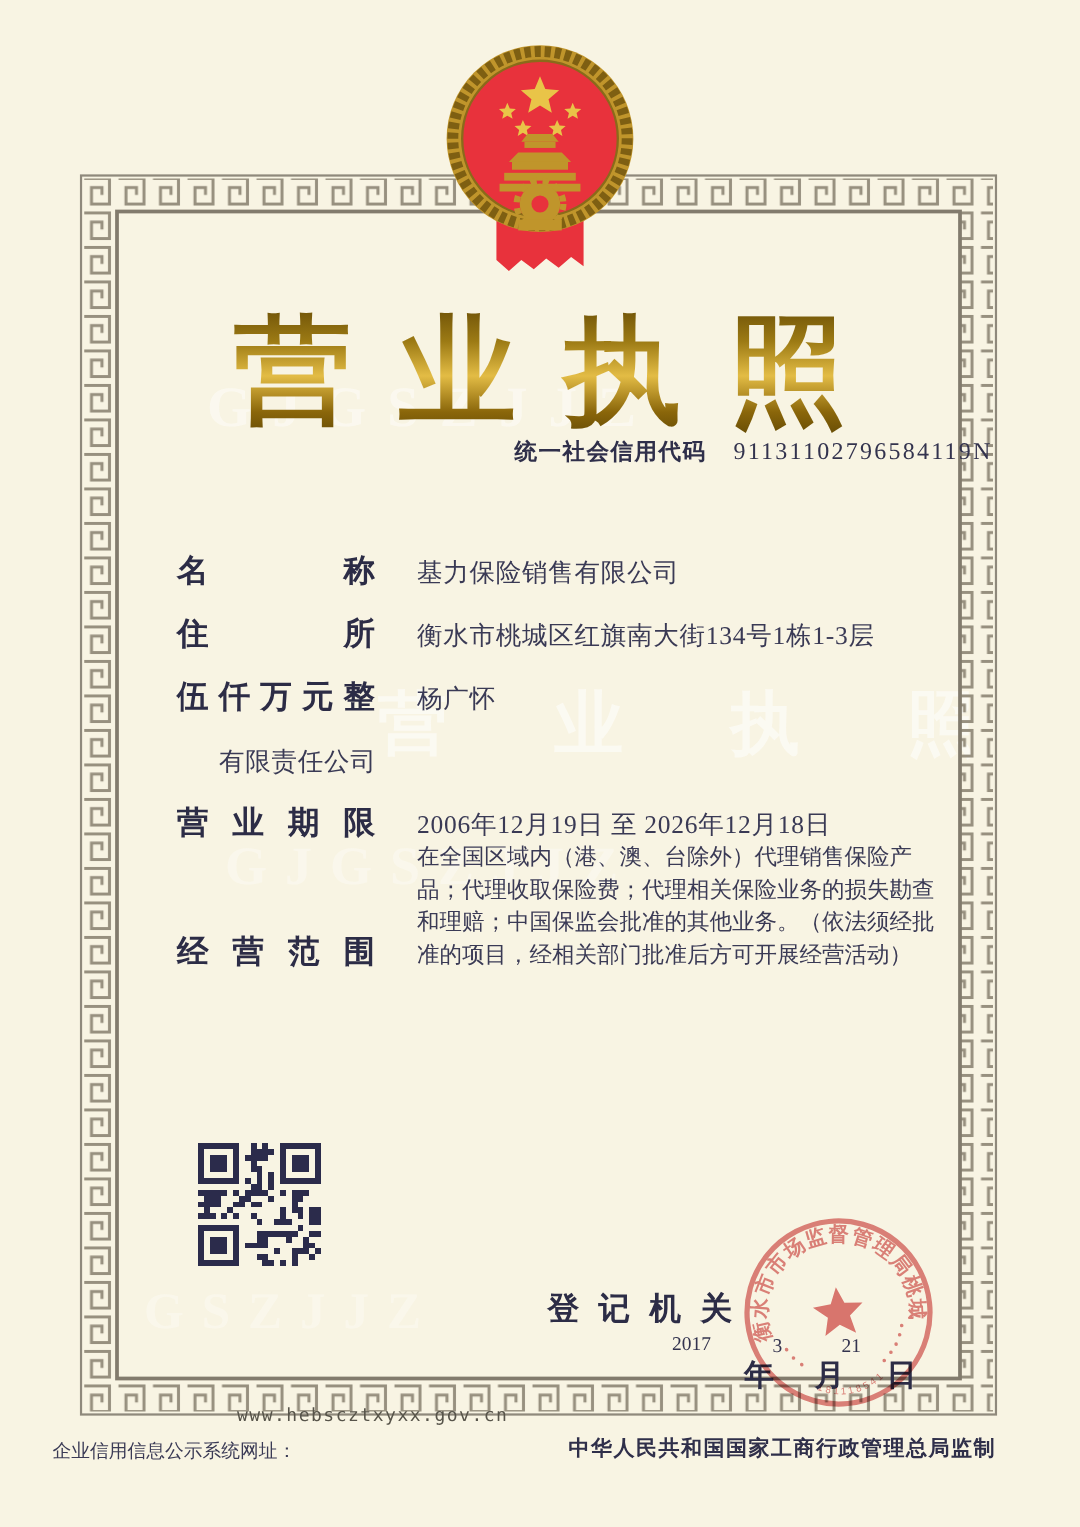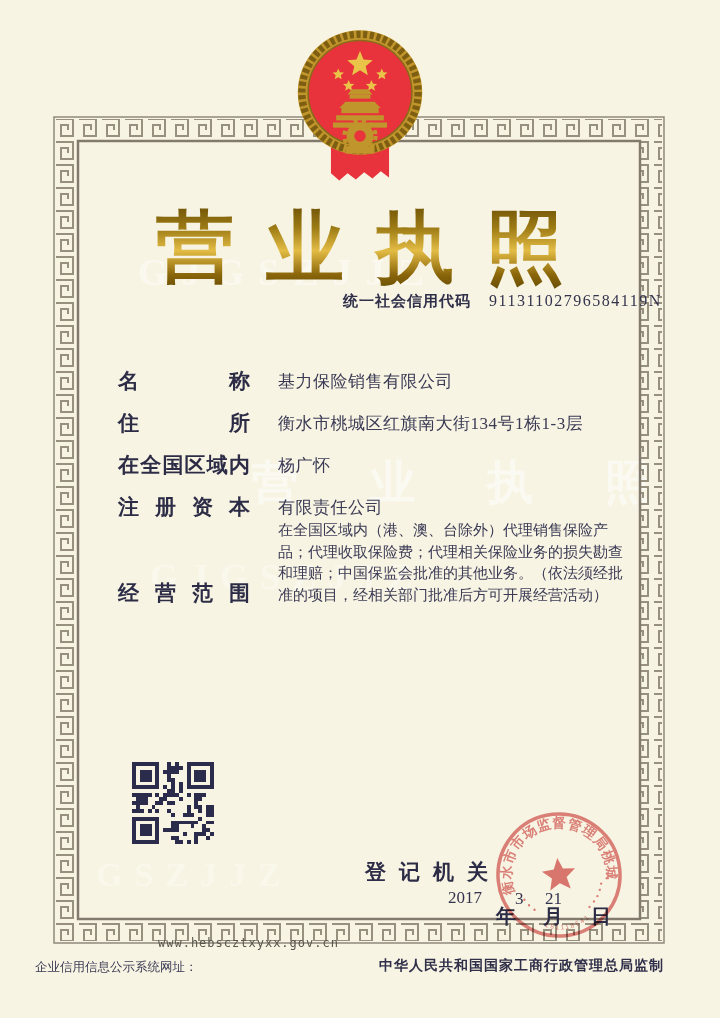--- a/index.html
+++ b/index.html
@@ -38,21 +38,21 @@
     text-align:justify;text-align-last:justify;line-height:26px;
   }
   .fvalue{
     margin-left:28px;width:398px;font-size:17px;line-height:24px;
     font-family:"Liberation Serif",serif;color:#3a3a55;letter-spacing:.5px;
   }
   .row.scope .fvalue{font-size:15px;line-height:21.5px;letter-spacing:0;}
   
   .reg{position:absolute;left:365px;top:858px;width:280px;height:80px;text-decoration:underline;}
   .reg .rlabel{position:absolute;left:0;top:0;font-size:21px;font-weight:bold;letter-spacing:13px;color:#2c2c46;white-space:nowrap;}
-  .reg .num{position:absolute;font-family:"Liberation Serif",serif;font-size:17px;color:#33334e;}
+  .reg .num{position:absolute;font-family:"Liberation Serif",serif;font-size:13px;color:#33334e;}
   .reg .dchar{position:absolute;font-size:20px;font-weight:bold;color:#2c2c46;}
   
   .seal{position:absolute;left:492px;top:808px;opacity:.85;mix-blend-mode:multiply;transform:rotate(-6deg);}
   
   .qr{position:absolute;left:132px;top:762px;}
   
   .url{position:absolute;left:158px;top:936px;font-family:"DejaVu Sans Mono",monospace;
     font-size:12px;letter-spacing:1px;color:#57544a;}
   .foot-left{position:absolute;left:35px;top:959px;font-size:12.5px;
     font-family:"Liberation Serif",serif;color:#3a3a55;}
@@ -121,26 +121,29 @@
   <div class="fields">
     <div class="row">
       <div class="flabel">名称</div>
       <div class="fvalue">基力保险销售有限公司</div>
     </div>
     <div class="row">
       <div class="flabel">住所</div>
       <div class="fvalue">衡水市桃城区红旗南大街134号1栋1-3层</div>
     </div>
     <div class="row">
-      <div class="flabel">在全国区域内</div>
+      <div class="flabel">伍仟万元整</div>
       <div class="fvalue">杨广怀</div>
     </div>
     <div class="row">
-      <div class="flabel">注册资本</div>
       <div class="fvalue">有限责任公司</div>
+    </div>
+    <div class="row">
+      <div class="flabel">营业期限</div>
+      <div class="fvalue">2006年12月19日 至 2026年12月18日</div>
     </div>
     <div class="row scope">
       <div class="flabel">经营范围</div>
       <div class="fvalue">在全国区域内（港、澳、台除外）代理销售保险产品；代理收取保险费；代理相关保险业务的损失勘查和理赔；中国保监会批准的其他业务。（依法须经批准的项目，经相关部门批准后方可开展经营活动）</div>
     </div>
   </div>
 
   <svg class="qr" id="qr-svg" width="82" height="82" viewBox="0 0 21 21" shape-rendering="crispEdges">
       <rect x="0" y="0" width="1" height="1" fill="#2b2b4b"></rect>
       <rect x="1" y="0" width="1" height="1" fill="#2b2b4b"></rect>
@@ -348,21 +351,21 @@
       <rect x="11" y="20" width="1" height="1" fill="#2b2b4b"></rect>
       <rect x="12" y="20" width="1" height="1" fill="#2b2b4b"></rect>
       <rect x="14" y="20" width="1" height="1" fill="#2b2b4b"></rect>
       <rect x="16" y="20" width="1" height="1" fill="#2b2b4b"></rect>
     </svg>
 
   <div class="reg">
     <span class="rlabel">登记机关</span>
     <span class="num" style="left:83px;top:30px;">2017</span>
     <span class="num" style="left:150px;top:31px;">3</span>
-    <span class="num" style="left:180px;top:31px;">21</span>
+    <span class="num" style="left:196px;top:31px;">21</span>
     <span class="dchar" style="left:131px;top:45px;">年</span>
     <span class="dchar" style="left:178px;top:45px;">月</span>
     <span class="dchar" style="left:226px;top:45px;">日</span>
   </div>
 
   <svg class="seal" width="134" height="134" viewBox="0 0 134 134">
     <defs>
       <path id="sealArcTop" d="M22 84 A48 48 0 1 1 112 84" fill="none"></path>
       <path id="sealArcBottom" d="M38 110 A42 42 0 0 0 96 110" fill="none"></path>
     </defs>

